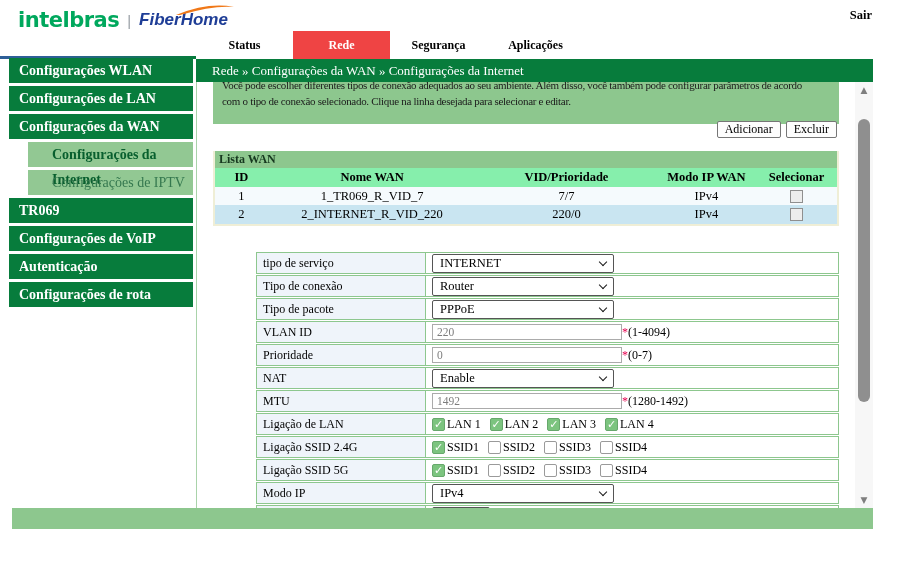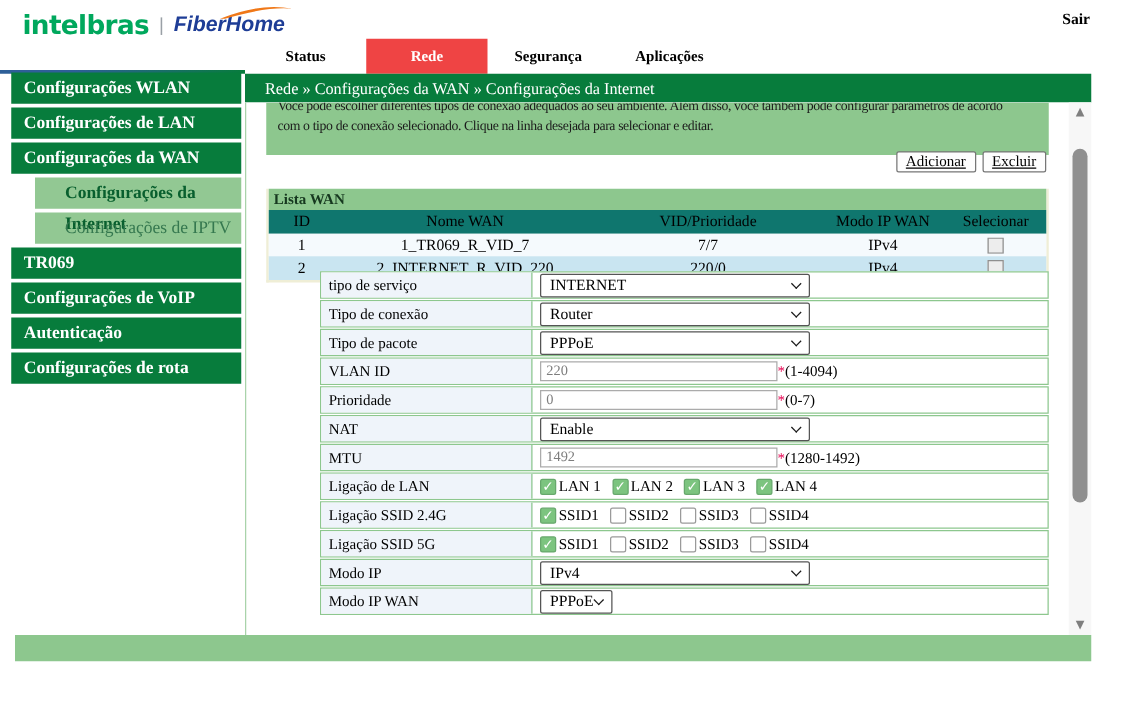--- a/index.html
+++ b/index.html
@@ -33,41 +33,41 @@
   .sb-item.sub  { background:#92C893; color:#35784F; font-weight:normal; padding-left:24px; margin-left:19px; }
   .sb-item.sub.active { color:#085F2E; font-weight:bold; }
 
   
   .content { position:absolute; left:196px; top:82px; width:677px; height:426px; background:#fff;
        overflow:hidden; border-left:1px solid #A9D3AA; }
   .desc-box { position:absolute; left:16px; top:0; width:626px; height:42px; background:#8DC78E; overflow:hidden; }
   .desc-line { font-size:11px; line-height:16px; letter-spacing:-0.3px; color:#1b1b1b; white-space:nowrap; padding:0 9px; }
   .desc-line.first { margin-top:-5px; }
 
-  .btn-row { position:absolute; top:39px; right:36px; display:flex; gap:5px;text-decoration:underline; }
+  .btn-row { position:absolute; top:39px; right:36px; display:flex; gap:5px; }
   .btn { height:17px; padding:0 7px; background:#FDFDFD; border:1px solid #767676; border-radius:2px;
        font-family:"Liberation Serif", serif; font-size:12px; display:flex; align-items:center; cursor:pointer; }
 
   
   .wan-table { position:absolute; left:16px; top:69px; width:626px; border:2px solid #EFEED6; border-top:none; }
   .wan-title { height:17px; background:#8DC78E; font-weight:bold; font-size:12px; color:#16381F; line-height:17px; padding-left:4px; }
   .wan-row { display:flex; align-items:center; }
-  .wan-row.head { height:19px; background:#0f766e; font-weight:normal; }
+  .wan-row.head { height:19px; background:#86efac; font-weight:bold; }
   .wan-row.r0 { height:18px; background:#F5FAFD; }
   .wan-row.r1 { height:19px; background:#C9E5F1; }
   .wan-cell { font-size:12.5px; text-align:center; overflow:hidden; white-space:nowrap; }
   .row-checkbox { width:13px; height:13px; background:#EDEDED; border:1px solid #8F8F8F; margin:0 auto; cursor:pointer; }
 
   
-  .wan-form { position:absolute; left:16px; top:135px; width:626px;padding-left:43px; }
+  .wan-form { position:absolute; left:16px; top:170px; width:626px;padding-left:43px; }
   .f-row { display:flex; height:22px; border:1px solid #8DC78E; margin-bottom:1px; background:#fff; }
   .f-label { width:169px; background:#EFF4FA; border-right:1px solid #8DC78E; padding-left:6px;
        display:flex; align-items:center; font-size:12px; color:#000; }
   .f-value { flex:1; display:flex; align-items:center; padding-left:6px; }
-  .select { width:216px; height:19px; border:1px solid #555; border-radius:2px; background:#fff;
+  .select { width:182px; height:19px; border:1px solid #555; border-radius:2px; background:#fff;
        display:flex; align-items:center; justify-content:space-between; padding:0 7px; font-size:12.5px; cursor:pointer; }
   .select.narrow { width:58px; }
   .chev { width:6px; height:6px; border-right:1.8px solid #1a1a1a; border-bottom:1.8px solid #1a1a1a;
        transform:rotate(45deg); margin-top:-3px; }
   .text-input { width:190px; height:16px; border:1px solid #ABABAB; background:#fff; color:#7d7d7d;
        font-size:11.5px; display:flex; align-items:center; padding:0 4px; }
   .req { color:#E60050; font-size:12px; }
   .hint { font-size:12px; color:#000; }
   .cb-group { display:flex; align-items:center; gap:9px; }
   .cb-opt { display:flex; align-items:center; cursor:pointer; }

